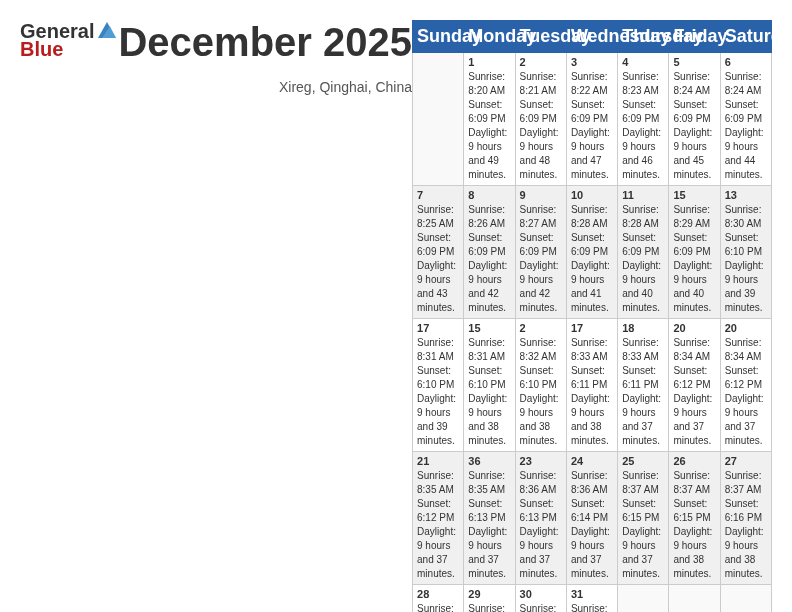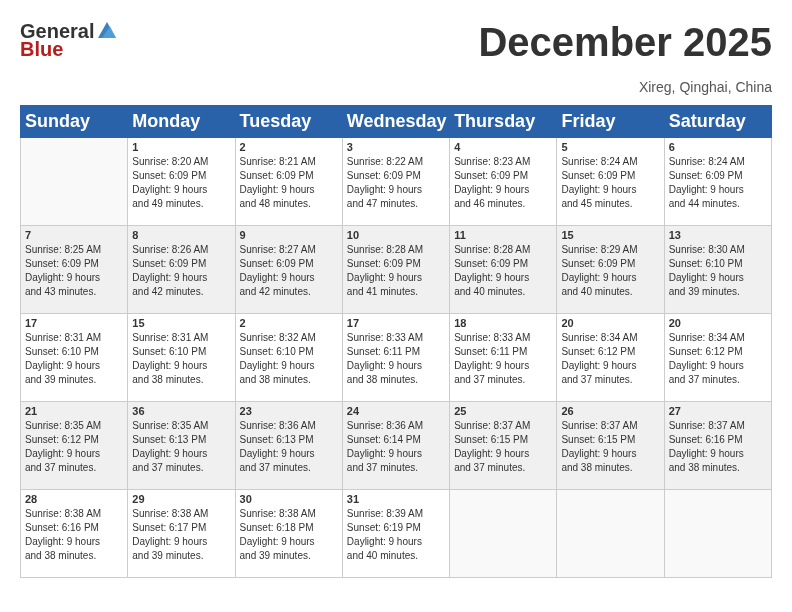--- a/index.html
+++ b/index.html
@@ -8,21 +8,21 @@
       height: 612px;
       background: #fff;
       font-family: Arial, sans-serif;
       overflow: hidden;
     }
     .page {
       width: 792px;
       height: 488px;
       padding: 20px 20px 10px 20px;
       display: flex;
-      flex-direction: column;
+      flex-direction: row;
     }
     .header {
       display: flex;
       justify-content: space-between;
       align-items: flex-start;
       margin-bottom: 10px;
     }
     .logo {
       display: flex;
       align-items: center;

